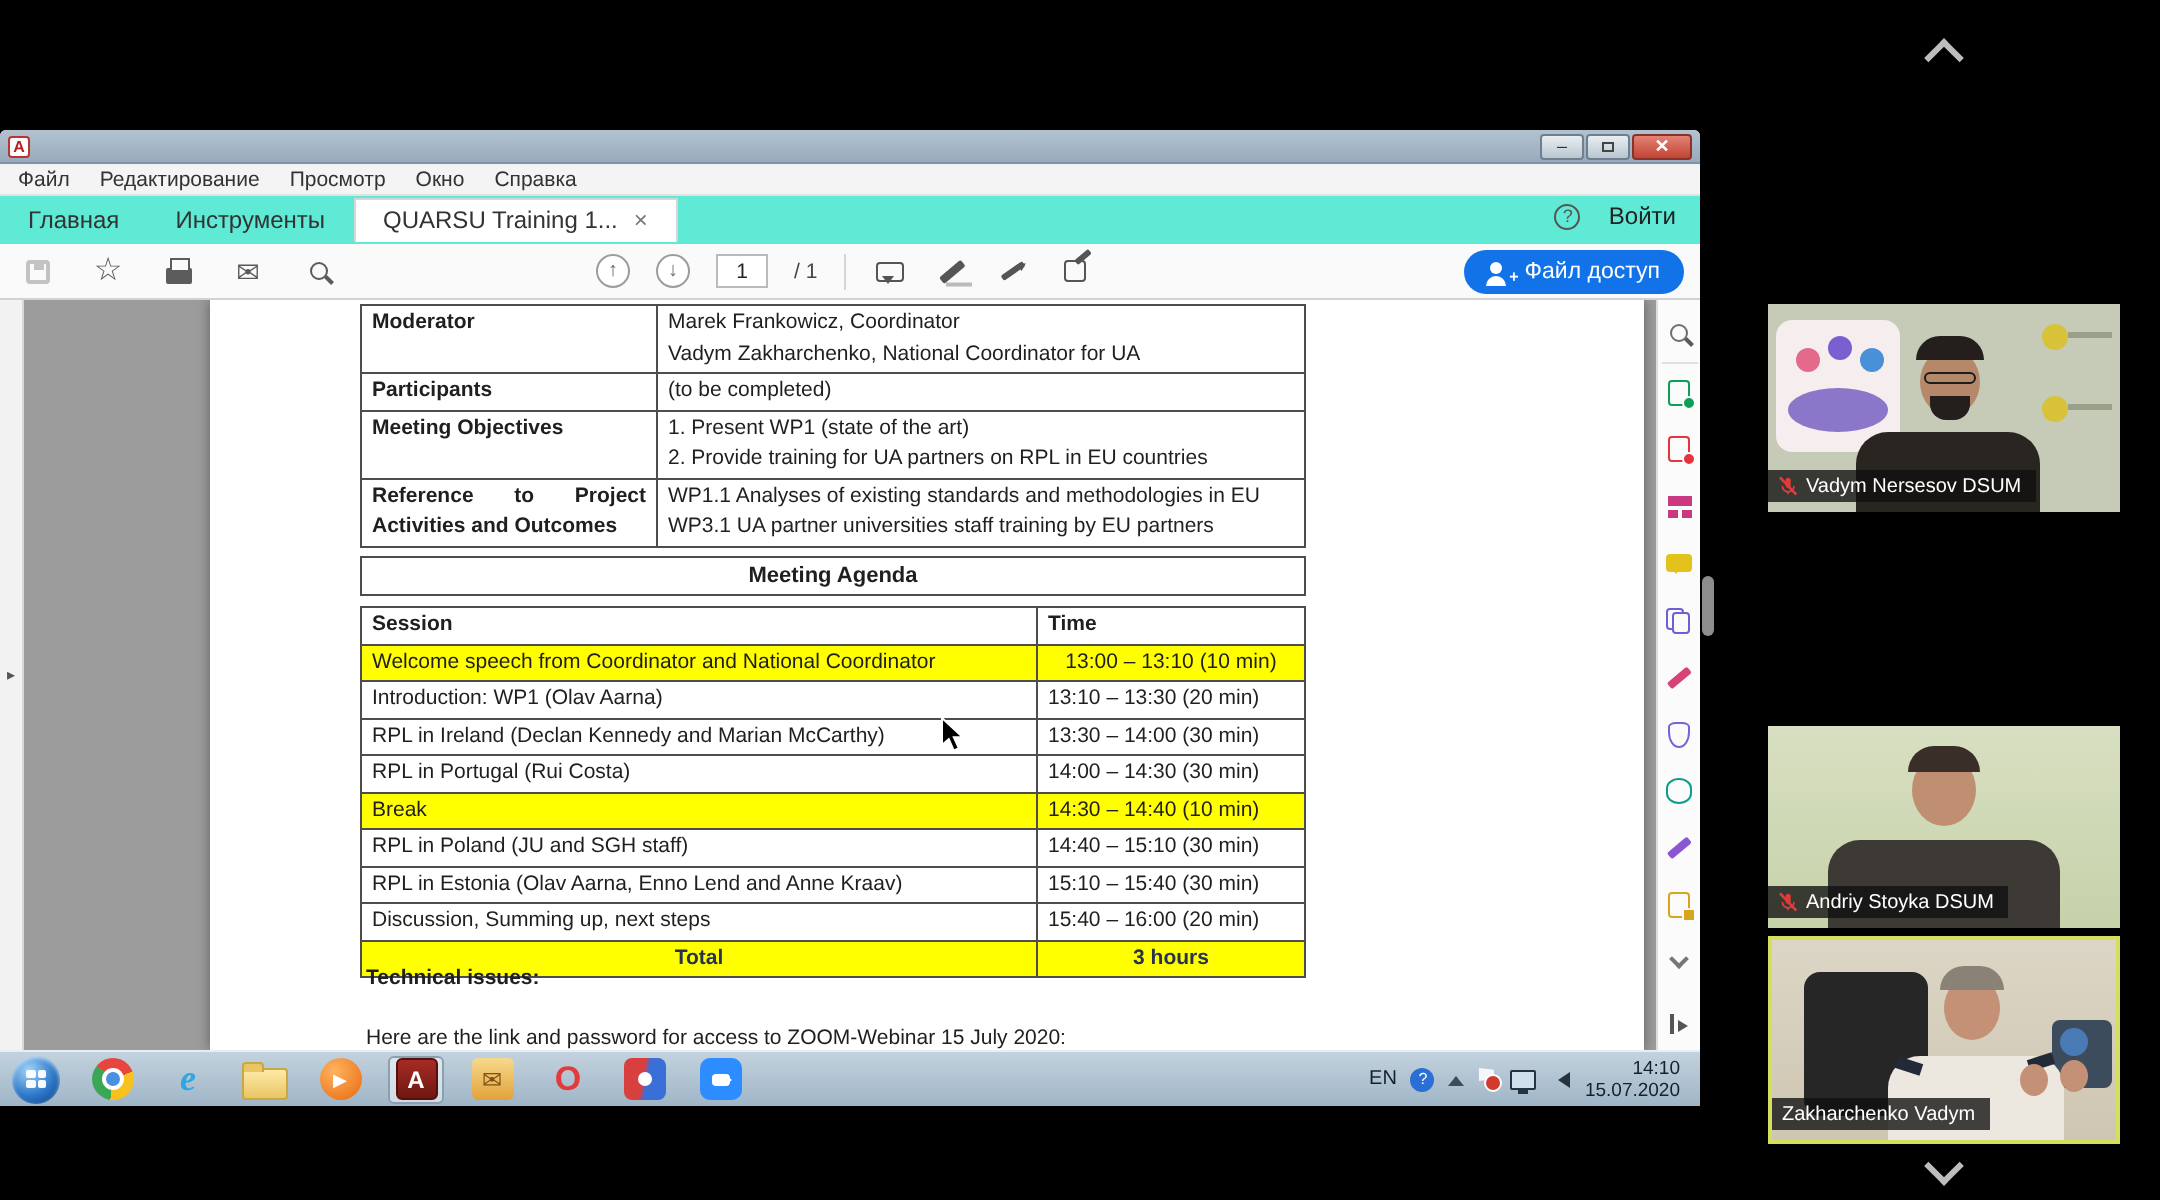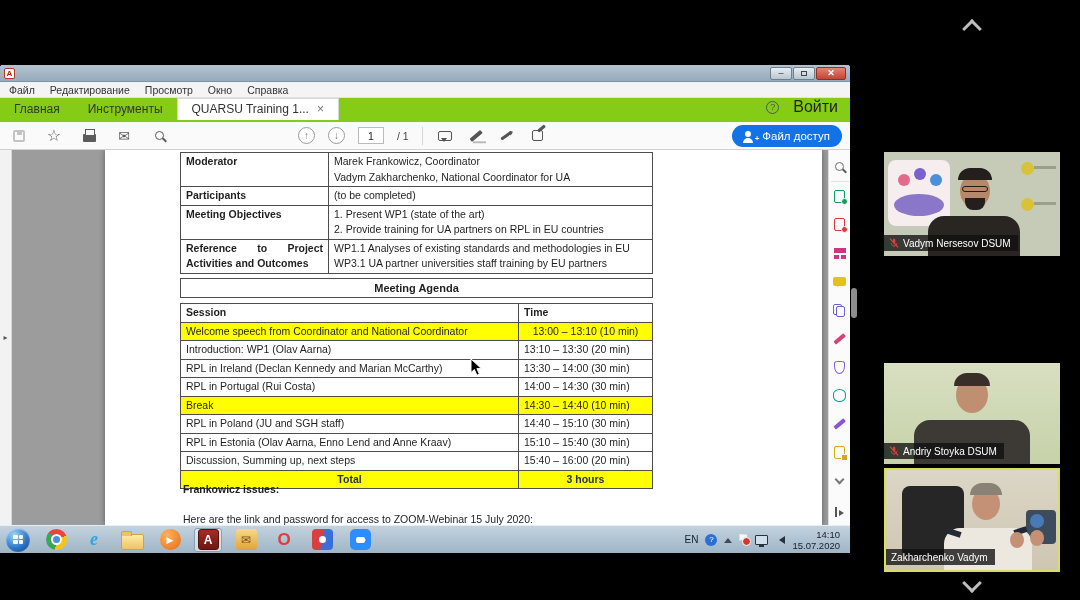--- a/index.html
+++ b/index.html
@@ -13,27 +13,27 @@
   .titlebar .appico{width:11px;height:11px;background:#fff;border:1px solid #b33;border-radius:2px;color:#b31f1f;font-size:8px;font-weight:bold;display:flex;align-items:center;justify-content:center;margin-right:4px}
   .titlebar .ttext{font-size:10.5px;color:#1b1b1b;white-space:nowrap}
   .winbtns{margin-left:auto;display:flex;gap:1px}
   .wbtn{width:22px;height:13px;border:1px solid #6f7f8e;border-radius:2px;background:linear-gradient(#e8eef2,#b9c6d0);display:flex;align-items:center;justify-content:center;font-size:9px;color:#333;line-height:1}
   .wbtn.close{width:30px;background:linear-gradient(#e38274,#c24434);color:#fff;border-color:#8a3227;font-weight:bold}
   .rst{width:6px;height:5px;border:1px solid #444;background:transparent}
 
   .menubar{left:0;top:18px;width:100%;height:15px;background:#f4f4f4;display:flex;align-items:center;gap:15px;padding:0 9px;border-bottom:1px solid #e2e2e2}
   .menubar span{font-size:10.5px;color:#333}
 
-  .tabbar{left:0;top:33px;width:100%;height:24px;background:#84cc16;display:flex;align-items:flex-start}
+  .tabbar{left:0;top:33px;width:100%;height:24px;background:#5eead4;display:flex;align-items:center}
   .tab{font-size:12px;color:#333;padding:4px 14px 5px;cursor:default}
   .tab.doc{background:#fff;border:1px solid #d6d6d6;border-bottom:none;height:22px;display:flex;align-items:center;gap:8px}
   .tab .x{color:#777;font-size:12px}
   .tab-right{margin-left:auto;display:flex;align-items:center;gap:14px;padding:0 12px 4px 0}
   .helpc{width:13px;height:13px;border:1px solid #555;border-radius:50%;font-size:9px;color:#555;display:flex;align-items:center;justify-content:center}
-  .signin{font-size:16px;color:#222}
+  .signin{font-size:12px;color:#222}
 
   .toolbar{left:0;top:57px;width:100%;height:28px;background:#fafafa;border-bottom:1px solid #d2d2d2;display:flex;align-items:center}
   .tb-left{display:flex;align-items:center;gap:17px;padding-left:10px}
   .tb-center{position:absolute;left:298px;display:flex;align-items:center;gap:13px}
   .tbi{display:flex;align-items:center;justify-content:center;width:18px;height:20px}
   .floppy{width:12px;height:12px;border:2px solid #c3c3c3;border-radius:2px;position:relative}
   .floppy:before{content:"";position:absolute;top:-1px;left:2px;width:5px;height:4px;background:#c3c3c3}
   .star{font-size:16px;color:#5a5a5a;line-height:1}
   .printer{width:13px;height:8px;background:#5c5c5c;border-radius:1px;position:relative;margin-top:5px}
   .printer:before{content:"";position:absolute;top:-5px;left:2px;width:8px;height:5px;border:1.5px solid #5c5c5c;background:#fafafa}
@@ -327,21 +327,21 @@
               <td class="c1">Discussion, Summing up, next steps</td>
               <td>15:40 – 16:00 (20 min)</td>
             </tr>
             <tr class="hl tot">
               <td class="c1 ctr">Total</td>
               <td class="ctr">3 hours</td>
             </tr>
           </tbody>
             </table>
 
-          <div class="tech pdftext">Frankowicz issues:</div>
+          <div class="tech pdftext">Technical issues:</div>
           <div class="linkline pdftext">Here are the link and password for access to ZOOM-Webinar 15 July 2020:</div>
 
         </div>
       </div>
 
       <div class="sidetools abs">
         <span class="sic">
             <span class="mag" style="border-color:#6e6e6e"></span>
           </span>
         <span class="divider-h"></span>

